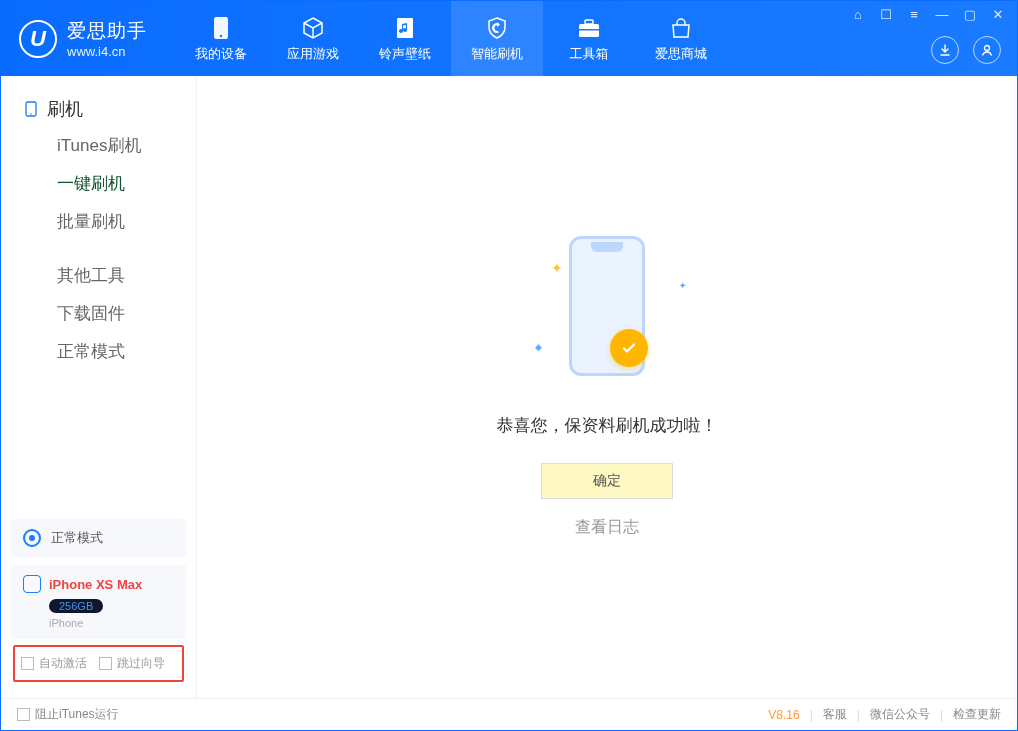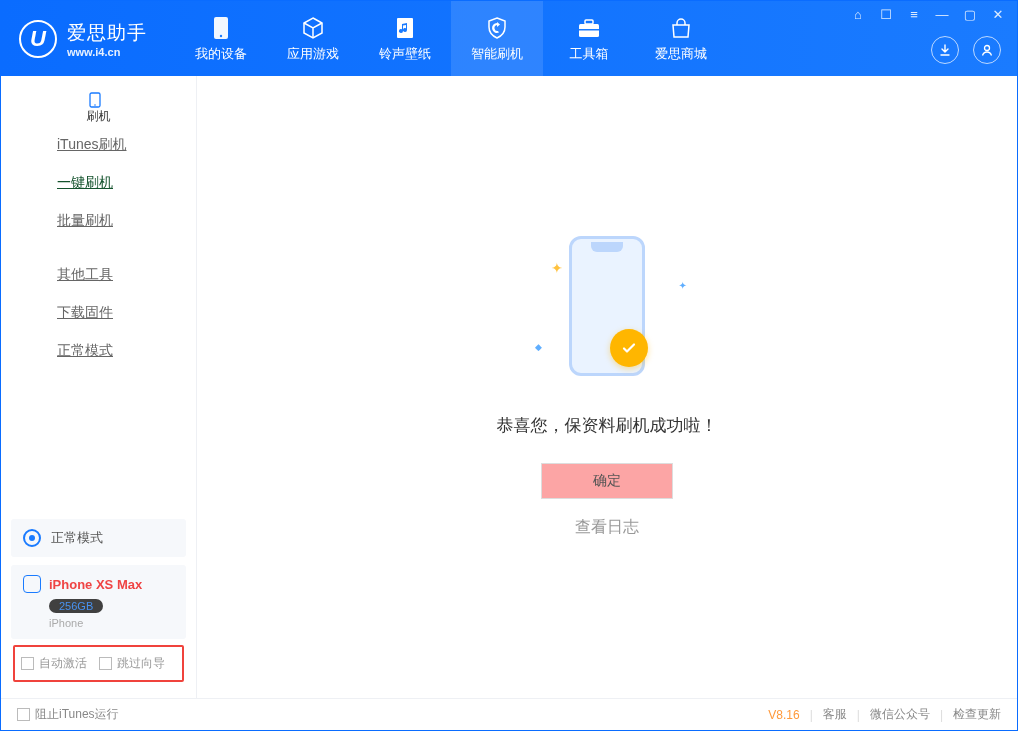--- a/index.html
+++ b/index.html
@@ -5,74 +5,74 @@
 * { margin: 0; padding: 0; box-sizing: border-box; font-family: "Microsoft YaHei", -apple-system, sans-serif; }
 body { background: #fff; width: 1018px; height: 731px; overflow: hidden; border: 1px solid #0a6cff; }
 
 
 .header { height: 75px; background: linear-gradient(90deg, #0a6cff 0%, #1a7bff 100%); display: flex; align-items: center; position: relative; }
 .logo-area { display: flex; align-items: center; padding: 0 18px; }
 .logo-icon { width: 38px; height: 38px; border: 2.5px solid #fff; border-radius: 50%; display: flex; align-items: center; justify-content: center; margin-right: 10px; }
 .logo-u { color: #fff; font-size: 22px; font-weight: bold; font-style: italic; }
 .logo-text { color: #fff; }
 .logo-title { font-size: 19px; font-weight: 500; letter-spacing: 1px; }
-.logo-sub { font-size: 11px; opacity: 0.9; font-weight: bold; }
+.logo-sub { font-size: 13px; opacity: 0.9; }
 
 .nav-tabs { display: flex; height: 100%; margin-left: 10px; }
 .nav-tab { width: 92px; height: 100%; display: flex; flex-direction: column; align-items: center; justify-content: center; color: #fff; cursor: pointer; position: relative; }
 .nav-tab.active { background: rgba(255,255,255,0.12); }
 .nav-tab .nav-icon { width: 26px; height: 26px; margin-bottom: 4px; display: flex; align-items: center; justify-content: center; }
 .nav-tab .nav-label { font-size: 13px; }
 
 .title-controls { position: absolute; top: 6px; right: 10px; display: flex; gap: 10px; }
 .title-controls span { color: rgba(255,255,255,0.85); font-size: 13px; cursor: pointer; width: 18px; text-align: center; }
 
 .header-right { position: absolute; right: 16px; bottom: 12px; display: flex; gap: 14px; }
 .circle-btn { width: 28px; height: 28px; border: 1.5px solid rgba(255,255,255,0.7); border-radius: 50%; display: flex; align-items: center; justify-content: center; cursor: pointer; }
 
 
 .body { display: flex; height: calc(100% - 75px - 32px); }
 
 
 .sidebar { width: 196px; border-right: 1px solid #eef0f4; display: flex; flex-direction: column; background: #fff; }
 .side-section { margin-top: 16px; }
-.side-header { display: flex; align-items: center; padding: 0 22px; height: 34px; color: #333; font-size: 12px; font-weight: 500; flex-direction: column; }
+.side-header { display: flex; align-items: center; padding: 0 22px; height: 34px; color: #333; font-size: 18px; font-weight: 500; }
 .side-header .sh-icon { width: 16px; height: 16px; margin-right: 8px; display: inline-flex; align-items: center; justify-content: center; }
-.side-item { display: flex; align-items: center; height: 38px; padding-left: 56px; font-size: 14px; color: #666; cursor: pointer; text-decoration: underline; }
+.side-item { display: flex; align-items: center; height: 38px; padding-left: 56px; font-size: 17px; color: #666; cursor: pointer; }
 .side-item.active { color: #14532d; }
 
 .side-bottom { margin-top: auto; padding: 10px; }
 .status-card { background: #f6f8fb; border-radius: 3px; padding: 10px 12px; display: flex; align-items: center; margin-bottom: 8px; }
 .status-dot { width: 18px; height: 18px; border-radius: 50%; border: 2px solid #1a7bff; margin-right: 10px; position: relative; }
 .status-dot::after { content:""; position:absolute; width:6px; height:6px; background:#1a7bff; border-radius:50%; top:4px; left:4px; }
 .status-text { font-size: 13px; color: #555; }
 
 .device-card { background: #f6f8fb; border-radius: 3px; padding: 10px 12px; }
 .device-row { display: flex; align-items: center; }
 .device-icon { width: 18px; height: 18px; border: 1.5px solid #1a7bff; border-radius: 4px; margin-right: 8px; }
 .device-name { font-size: 13px; font-weight: 600; color: #ef4444; }
-.device-badge { display: inline-block; background: #404040; color: #4892f0; font-size: 11px; border-radius: 10px; padding: 1px 10px; margin-top: 6px; margin-left: 26px; }
+.device-badge { display: inline-block; background: #0f172a; color: #4892f0; font-size: 11px; border-radius: 10px; padding: 1px 10px; margin-top: 6px; margin-left: 26px; }
 .device-sub { font-size: 11px; color: #aaa; margin-left: 26px; margin-top: 3px; }
 
 .check-row { border: 2px solid #f0433c; border-radius: 2px; margin: 6px 2px; padding: 8px 6px; display: flex; gap: 12px; }
 .chk { display: flex; align-items: center; gap: 5px; font-size: 12px; color: #999; }
 .chk-box { width: 13px; height: 13px; border: 1px solid #bbb; background: #fff; }
 
 
 .main { flex: 1; display: flex; flex-direction: column; align-items: center; justify-content: center; }
 .success-ill { width: 120px; height: 150px; position: relative; margin-bottom: 28px; }
 .phone-outline { position: absolute; left: 22px; top: 0; width: 76px; height: 140px; border: 3px solid #bcd6fc; border-radius: 12px; background: #eaf3ff; }
 .phone-notch { position: absolute; top: 3px; left: 50%; transform: translateX(-50%); width: 32px; height: 10px; background: #bcd6fc; border-radius: 0 0 6px 6px; }
 .check-badge { position: absolute; right: -6px; bottom: 6px; width: 38px; height: 38px; background: #ffb600; border-radius: 50%; display: flex; align-items: center; justify-content: center; box-shadow: 0 2px 6px rgba(255,182,0,.4); }
 .spark1 { position: absolute; left: 4px; top: 24px; color: #ffc23e; font-size: 14px; }
 .spark2 { position: absolute; right: -20px; top: 44px; color: #5faeff; font-size: 10px; }
 .spark3 { position: absolute; left: -12px; bottom: 34px; color: #5faeff; font-size: 9px; }
 
 .success-msg { font-size: 17px; color: #333; margin-bottom: 26px; }
-.ok-btn { width: 132px; height: 36px; border: 1px solid #ddd; background: #fca5a5; font-size: 14px; color: #555; cursor: pointer; margin-bottom: 18px; }
+.ok-btn { width: 132px; height: 36px; border: 1px solid #ddd; background: #fef9c3; font-size: 14px; color: #555; cursor: pointer; margin-bottom: 18px; }
 .log-link { font-size: 16px; color: #999; cursor: pointer; font-family: Liberation Mono, monospace; }
 
 
 .footer { height: 32px; border-top: 1px solid #eef0f4; display: flex; align-items: center; padding: 0 16px; font-size: 12px; color: #888; }
 .footer .chk { color: #888; }
 .footer-right { margin-left: auto; display: flex; align-items: center; gap: 10px; }
 .ver { color: #ff9a3c; }
 .f-sep { color: #ddd; }
 .f-link { color: #888; cursor: pointer; }
 </style>

